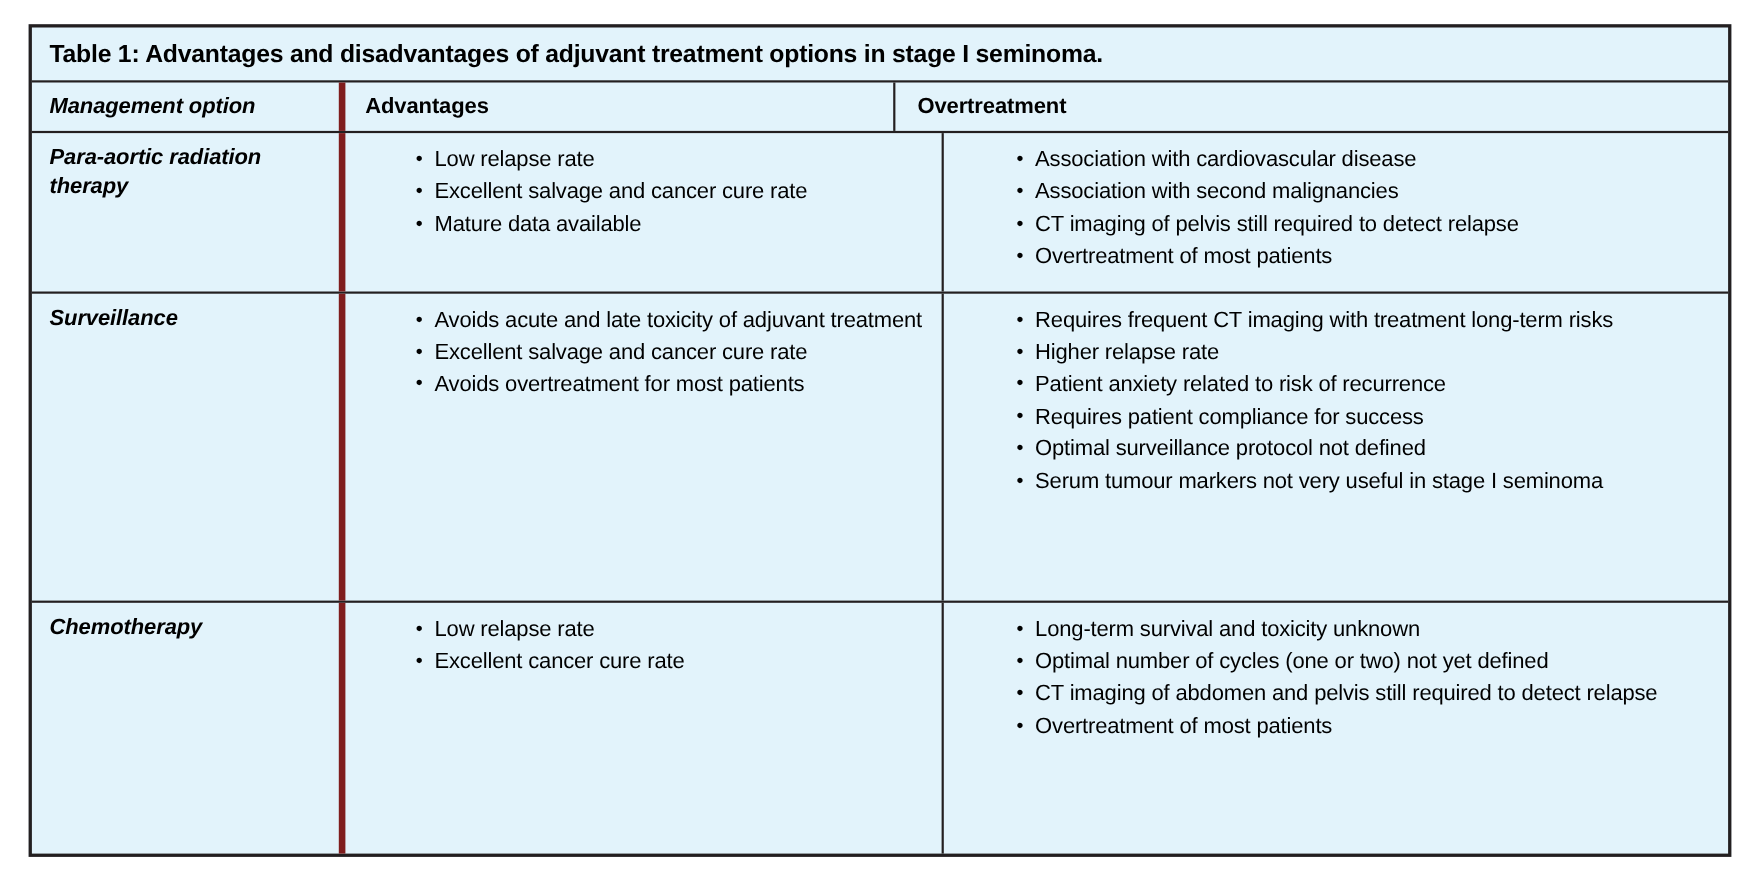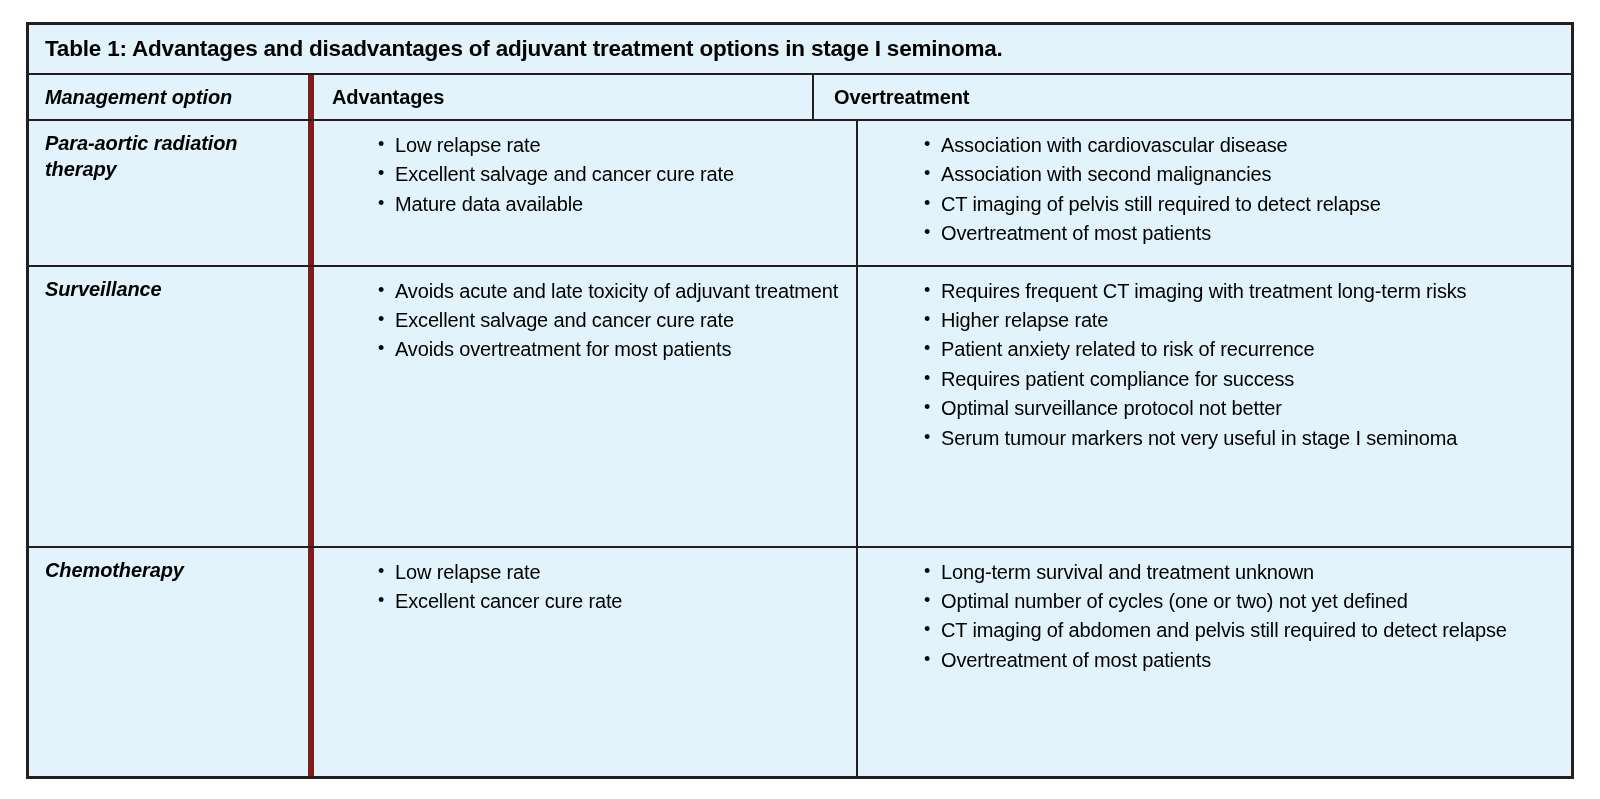--- a/index.html
+++ b/index.html
@@ -177,39 +177,39 @@
           <li>Excellent salvage and cancer cure rate</li>
           <li>Avoids overtreatment for most patients</li>
         </ul>
       </div>
       <div class="col-dis">
         <ul class="bullets">
           <li>Requires frequent CT imaging with treatment long-term risks</li>
           <li>Higher relapse rate</li>
           <li>Patient anxiety related to risk of recurrence</li>
           <li>Requires patient compliance for success</li>
-          <li>Optimal surveillance protocol not better</li>
+          <li>Optimal surveillance protocol not defined</li>
           <li>Serum tumour markers not very useful in stage I seminoma</li>
         </ul>
       </div>
     </div>
 
     <div class="body-row row3 last">
       <div class="col-opt">
         <div class="opt-text">Chemotherapy</div>
       </div>
       <div class="col-adv">
         <ul class="bullets">
           <li>Low relapse rate</li>
           <li>Excellent cancer cure rate</li>
         </ul>
       </div>
       <div class="col-dis">
         <ul class="bullets">
-          <li>Long-term survival and treatment unknown</li>
+          <li>Long-term survival and toxicity unknown</li>
           <li>Optimal number of cycles (one or two) not yet defined</li>
           <li>CT imaging of abdomen and pelvis still required to detect relapse</li>
           <li>Overtreatment of most patients</li>
         </ul>
       </div>
     </div>
 
   </div>
 </div>
 

